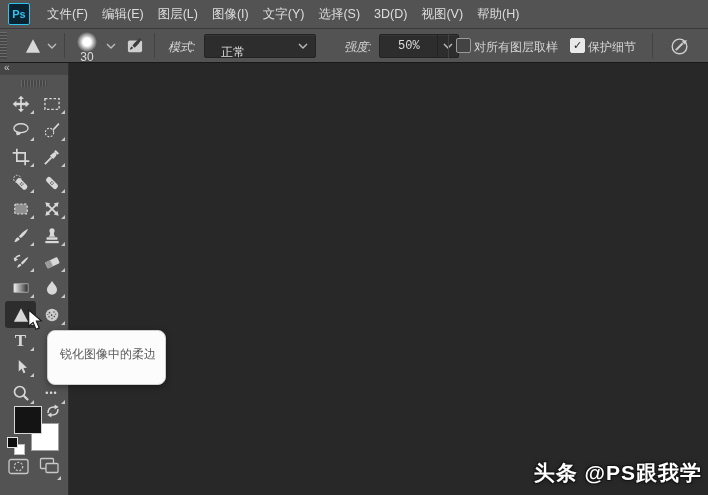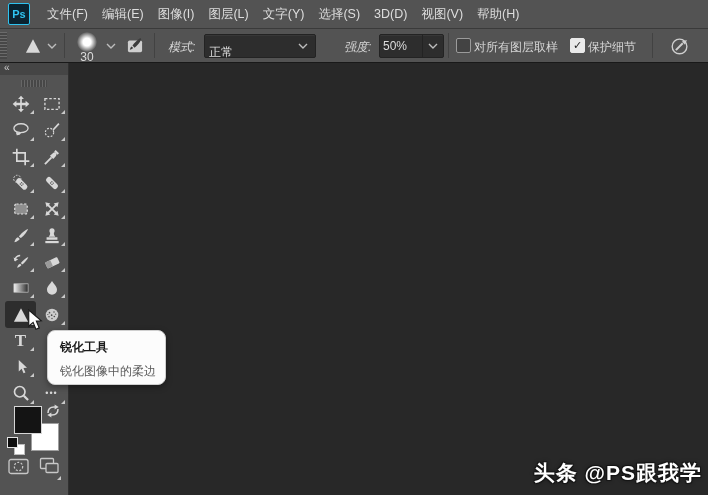--- a/index.html
+++ b/index.html
@@ -24,25 +24,25 @@
   .divider{top:4px;width:1px;height:25px;background:#424242;}
   .icon-btn{display:flex;align-items:center;justify-content:center;}
   .chev svg{display:block;}
   .brush-preview-wrap{display:flex;flex-direction:column;align-items:center;}
   .brush-dot{width:20px;height:20px;border-radius:50%;
     background:radial-gradient(circle,#ffffff 0%,#ffffff 28%,rgba(255,255,255,0) 72%);}
   .brush-size{color:#dcdcdc;font-size:12px;margin-top:-2px;text-align:right;}
   .ob-label{color:#d6d6d6;font-size:12px;top:10px;font-style:italic;}
   .select-box{top:5px;height:22px;background:#2d2d2d;border:1px solid #232323;border-radius:2px;
     box-shadow:inset 0 1px 0 rgba(255,255,255,.05);display:flex;align-items:center;color:#dcdcdc;font-size:12px;}
-  .select-box .val{padding-left:4px;flex:1;margin-top:12px;}
+  .select-box .val{padding-left:16px;flex:1;margin-top:12px;}
   .select-box .chev{padding-right:7px;}
   .combo{top:5px;height:22px;display:flex;background:#2d2d2d;border:1px solid #232323;border-radius:2px;
     box-shadow:inset 0 1px 0 rgba(255,255,255,.05);color:#dcdcdc;font-size:12px;align-items:stretch;}
-  .combo .val{width:39px;display:flex;align-items:center;padding-left:3px;}
+  .combo .val{width:39px;display:flex;align-items:center;padding-left:18px;font-family:Liberation Mono, monospace;}
   .combo .dd{width:20px;border-left:1px solid #232323;display:flex;align-items:center;justify-content:center;}
   .cb{top:9px;width:13px;height:13px;border:1px solid #9b9b9b;border-radius:2px;background:#434343;
     display:flex;align-items:center;justify-content:center;}
   .cb.checked{background:#e9e9e9;border-color:#e9e9e9;color:#1f1f1f;font-size:11px;font-weight:bold;line-height:1;}
   .cb-label{color:#d6d6d6;font-size:12px;top:10px;white-space:nowrap;}
 
   
   .toolbar{position:absolute;left:0;top:62px;width:68px;bottom:0;background:#535353;
     border-right:1px solid #303030;z-index:5;}
   .tb-header{height:13px;background:#454545;color:#c9c9c9;font-size:10px;line-height:12px;
@@ -102,22 +102,22 @@
           <stop offset="1" stop-color="#2b2b2b"></stop>
       </linearGradient>
     </defs>
   </svg>
 
   <div class="menubar">
     <div class="ps-logo">Ps</div>
     <div class="menu-items">
       <span class="menu-item">文件(F)</span>
       <span class="menu-item">编辑(E)</span>
+      <span class="menu-item">图层(L)</span>
       <span class="menu-item">图像(I)</span>
-      <span class="menu-item">图层(L)</span>
       <span class="menu-item">文字(Y)</span>
       <span class="menu-item">选择(S)</span>
       <span class="menu-item">3D(D)</span>
       <span class="menu-item">视图(V)</span>
       <span class="menu-item">帮助(H)</span>
     </div>
   </div>
 
   <div class="optionsbar">
     <div class="ob grip-v"></div>
@@ -387,21 +387,20 @@
     </div>
     <div class="smode">
       <svg width="21" height="18" viewBox="0 0 21 18">
           <rect x="1.5" y="1.5" width="13" height="10" rx="1" fill="none" stroke="#c8c8c8" stroke-width="1.3"></rect>
           <rect x="7" y="6.5" width="12" height="9" rx="1" fill="#535353" stroke="#c8c8c8" stroke-width="1.3"></rect>
         </svg>
     </div>
   </div>
 
   <div class="tooltip">
-    <div class="tt-title">锐化工具</div>
     <div class="tt-desc">锐化图像中的柔边</div>
   </div>
 
   <div class="cursor">
     <svg width="16" height="23" viewBox="0 0 14 22">
         <path d="M1 1 L1 16.5 L5.2 12.8 L7.9 19.3 L11 18 L8.3 11.6 L13 11.2 Z" fill="#ffffff" stroke="#1a1a1a" stroke-width="1.1"></path>
       </svg>
   </div>
 
   <div class="watermark">头条 @PS跟我学</div>

